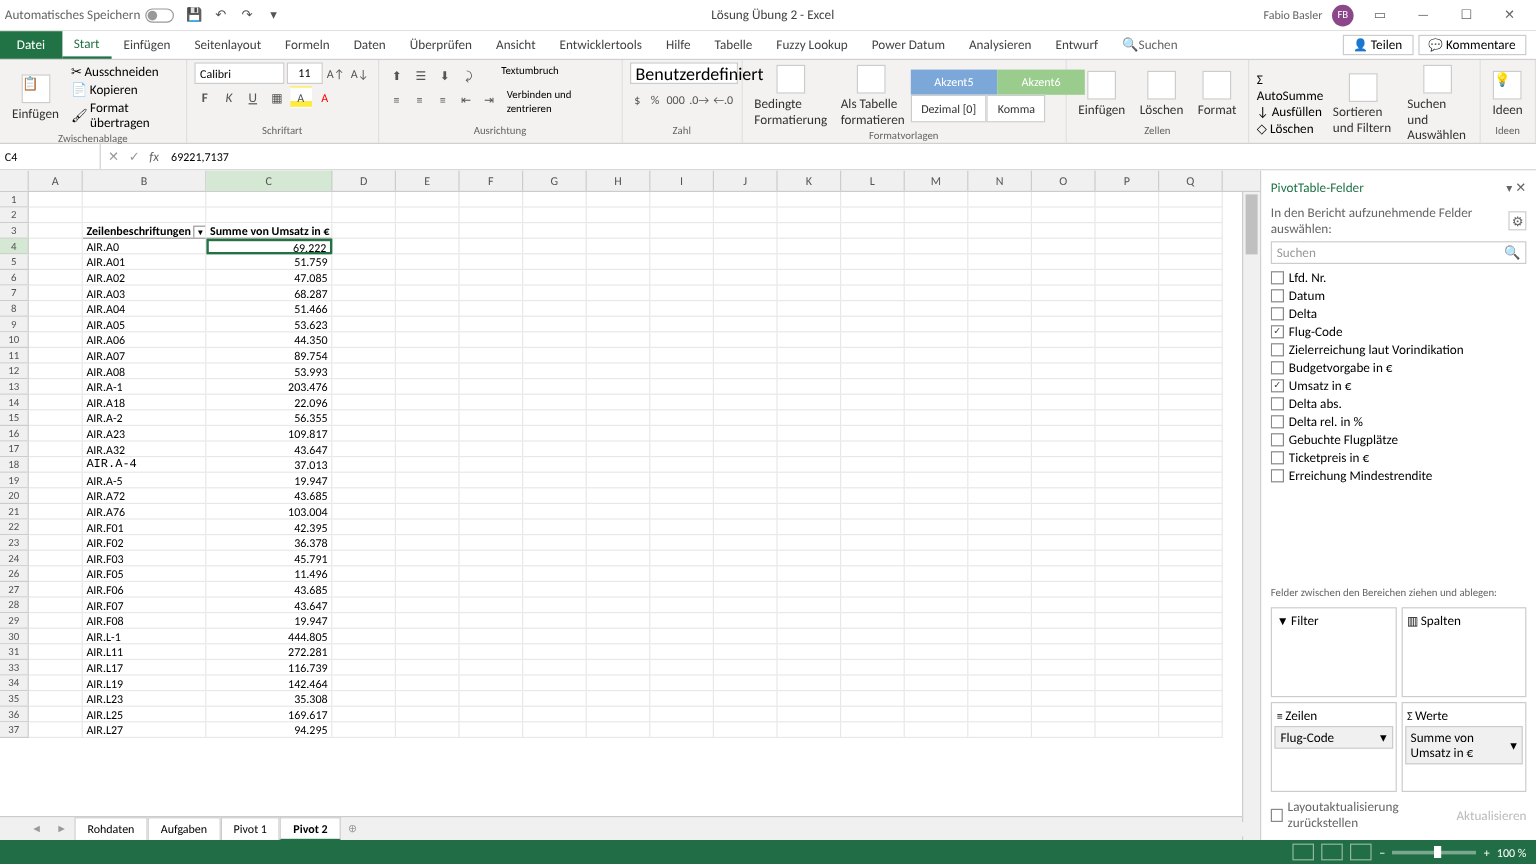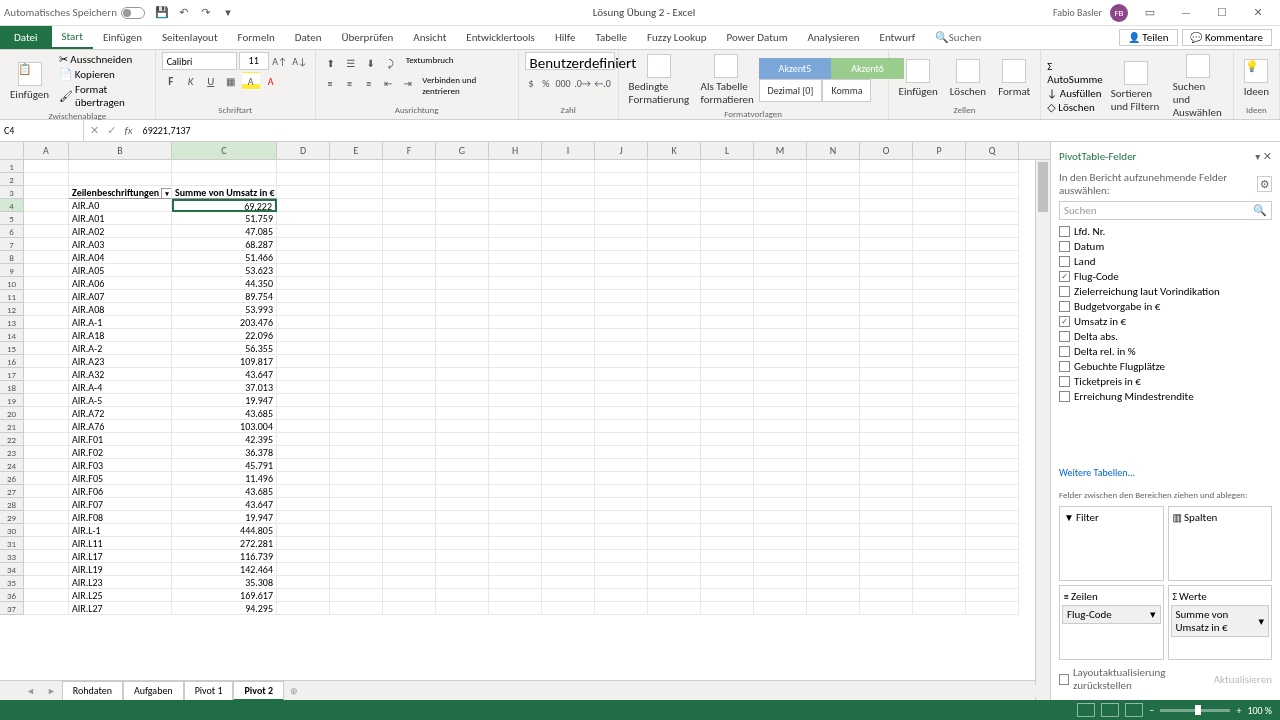--- a/index.html
+++ b/index.html
@@ -177,21 +177,21 @@
     </div>
     <div class="rb-label">Schriftart</div>
   </div>
   <div class="rb-group" style="width:220px">
     <div style="display:flex;flex-direction:column">
       <div class="fmt-row">
         <span class="fmt-btn">⬆</span>
         <span class="fmt-btn">☰</span>
         <span class="fmt-btn">⬇</span>
         <span class="fmt-btn">⤸</span>
-        <span style="font-size:9px;margin-left:4px">Textumbruch</span>
+        <span style="font-size:9px;margin-left:16px">Textumbruch</span>
       </div>
       <div class="fmt-row">
         <span class="fmt-btn">≡</span>
         <span class="fmt-btn">≡</span>
         <span class="fmt-btn">≡</span>
         <span class="fmt-btn">⇤</span>
         <span class="fmt-btn">⇥</span>
         <span style="font-size:9px;margin-left:4px">Verbinden und zentrieren</span>
       </div>
     </div>
@@ -648,21 +648,21 @@
           <div class="cell" style="width: 53px;"></div>
           <div class="cell" style="width: 53px;"></div>
           <div class="cell" style="width: 53px;"></div>
           <div class="cell" style="width: 53px;"></div>
           <div class="cell" style="width: 53px;"></div>
           <div class="cell" style="width: 53px;"></div>
         </div>
         <div class="row">
           <div class="row-h">18</div>
           <div class="cell" style="width: 45px;"></div>
-          <div class="cell" style="width: 103px;">AIR.A-4</div>
+          <div class="cell" style="width: 103px; font-family: Liberation Mono, monospace;">AIR.A-4</div>
           <div class="cell num" style="width: 105px;">37.013</div>
           <div class="cell" style="width: 53px;"></div>
           <div class="cell" style="width: 53px;"></div>
           <div class="cell" style="width: 53px;"></div>
           <div class="cell" style="width: 53px;"></div>
           <div class="cell" style="width: 53px;"></div>
           <div class="cell" style="width: 53px;"></div>
           <div class="cell" style="width: 53px;"></div>
           <div class="cell" style="width: 53px;"></div>
           <div class="cell" style="width: 53px;"></div>
@@ -1047,21 +1047,21 @@
         <div class="field">
           <span class="chk"></span>
           <span>Lfd. Nr.</span>
         </div>
         <div class="field">
           <span class="chk"></span>
           <span>Datum</span>
         </div>
         <div class="field">
           <span class="chk"></span>
-          <span>Land</span>
+          <span>Delta</span>
         </div>
         <div class="field">
           <span class="chk on"></span>
           <span>Flug-Code</span>
         </div>
         <div class="field">
           <span class="chk"></span>
           <span>Zielerreichung laut Vorindikation</span>
         </div>
         <div class="field">
@@ -1086,21 +1086,20 @@
         </div>
         <div class="field">
           <span class="chk"></span>
           <span>Ticketpreis in €</span>
         </div>
         <div class="field">
           <span class="chk"></span>
           <span>Erreichung Mindestrendite</span>
         </div>
       </div>
-    <div class="more-tables">Weitere Tabellen...</div>
     <div class="areas-label">Felder zwischen den Bereichen ziehen und ablegen:</div>
     <div class="areas">
       <div class="area-box">
           <div class="area-title">▼ <span>Filter</span></div>
         </div>
       <div class="area-box">
           <div class="area-title">▥ <span>Spalten</span></div>
         </div>
       <div class="area-box">
           <div class="area-title">≡ <span>Zeilen</span></div>

